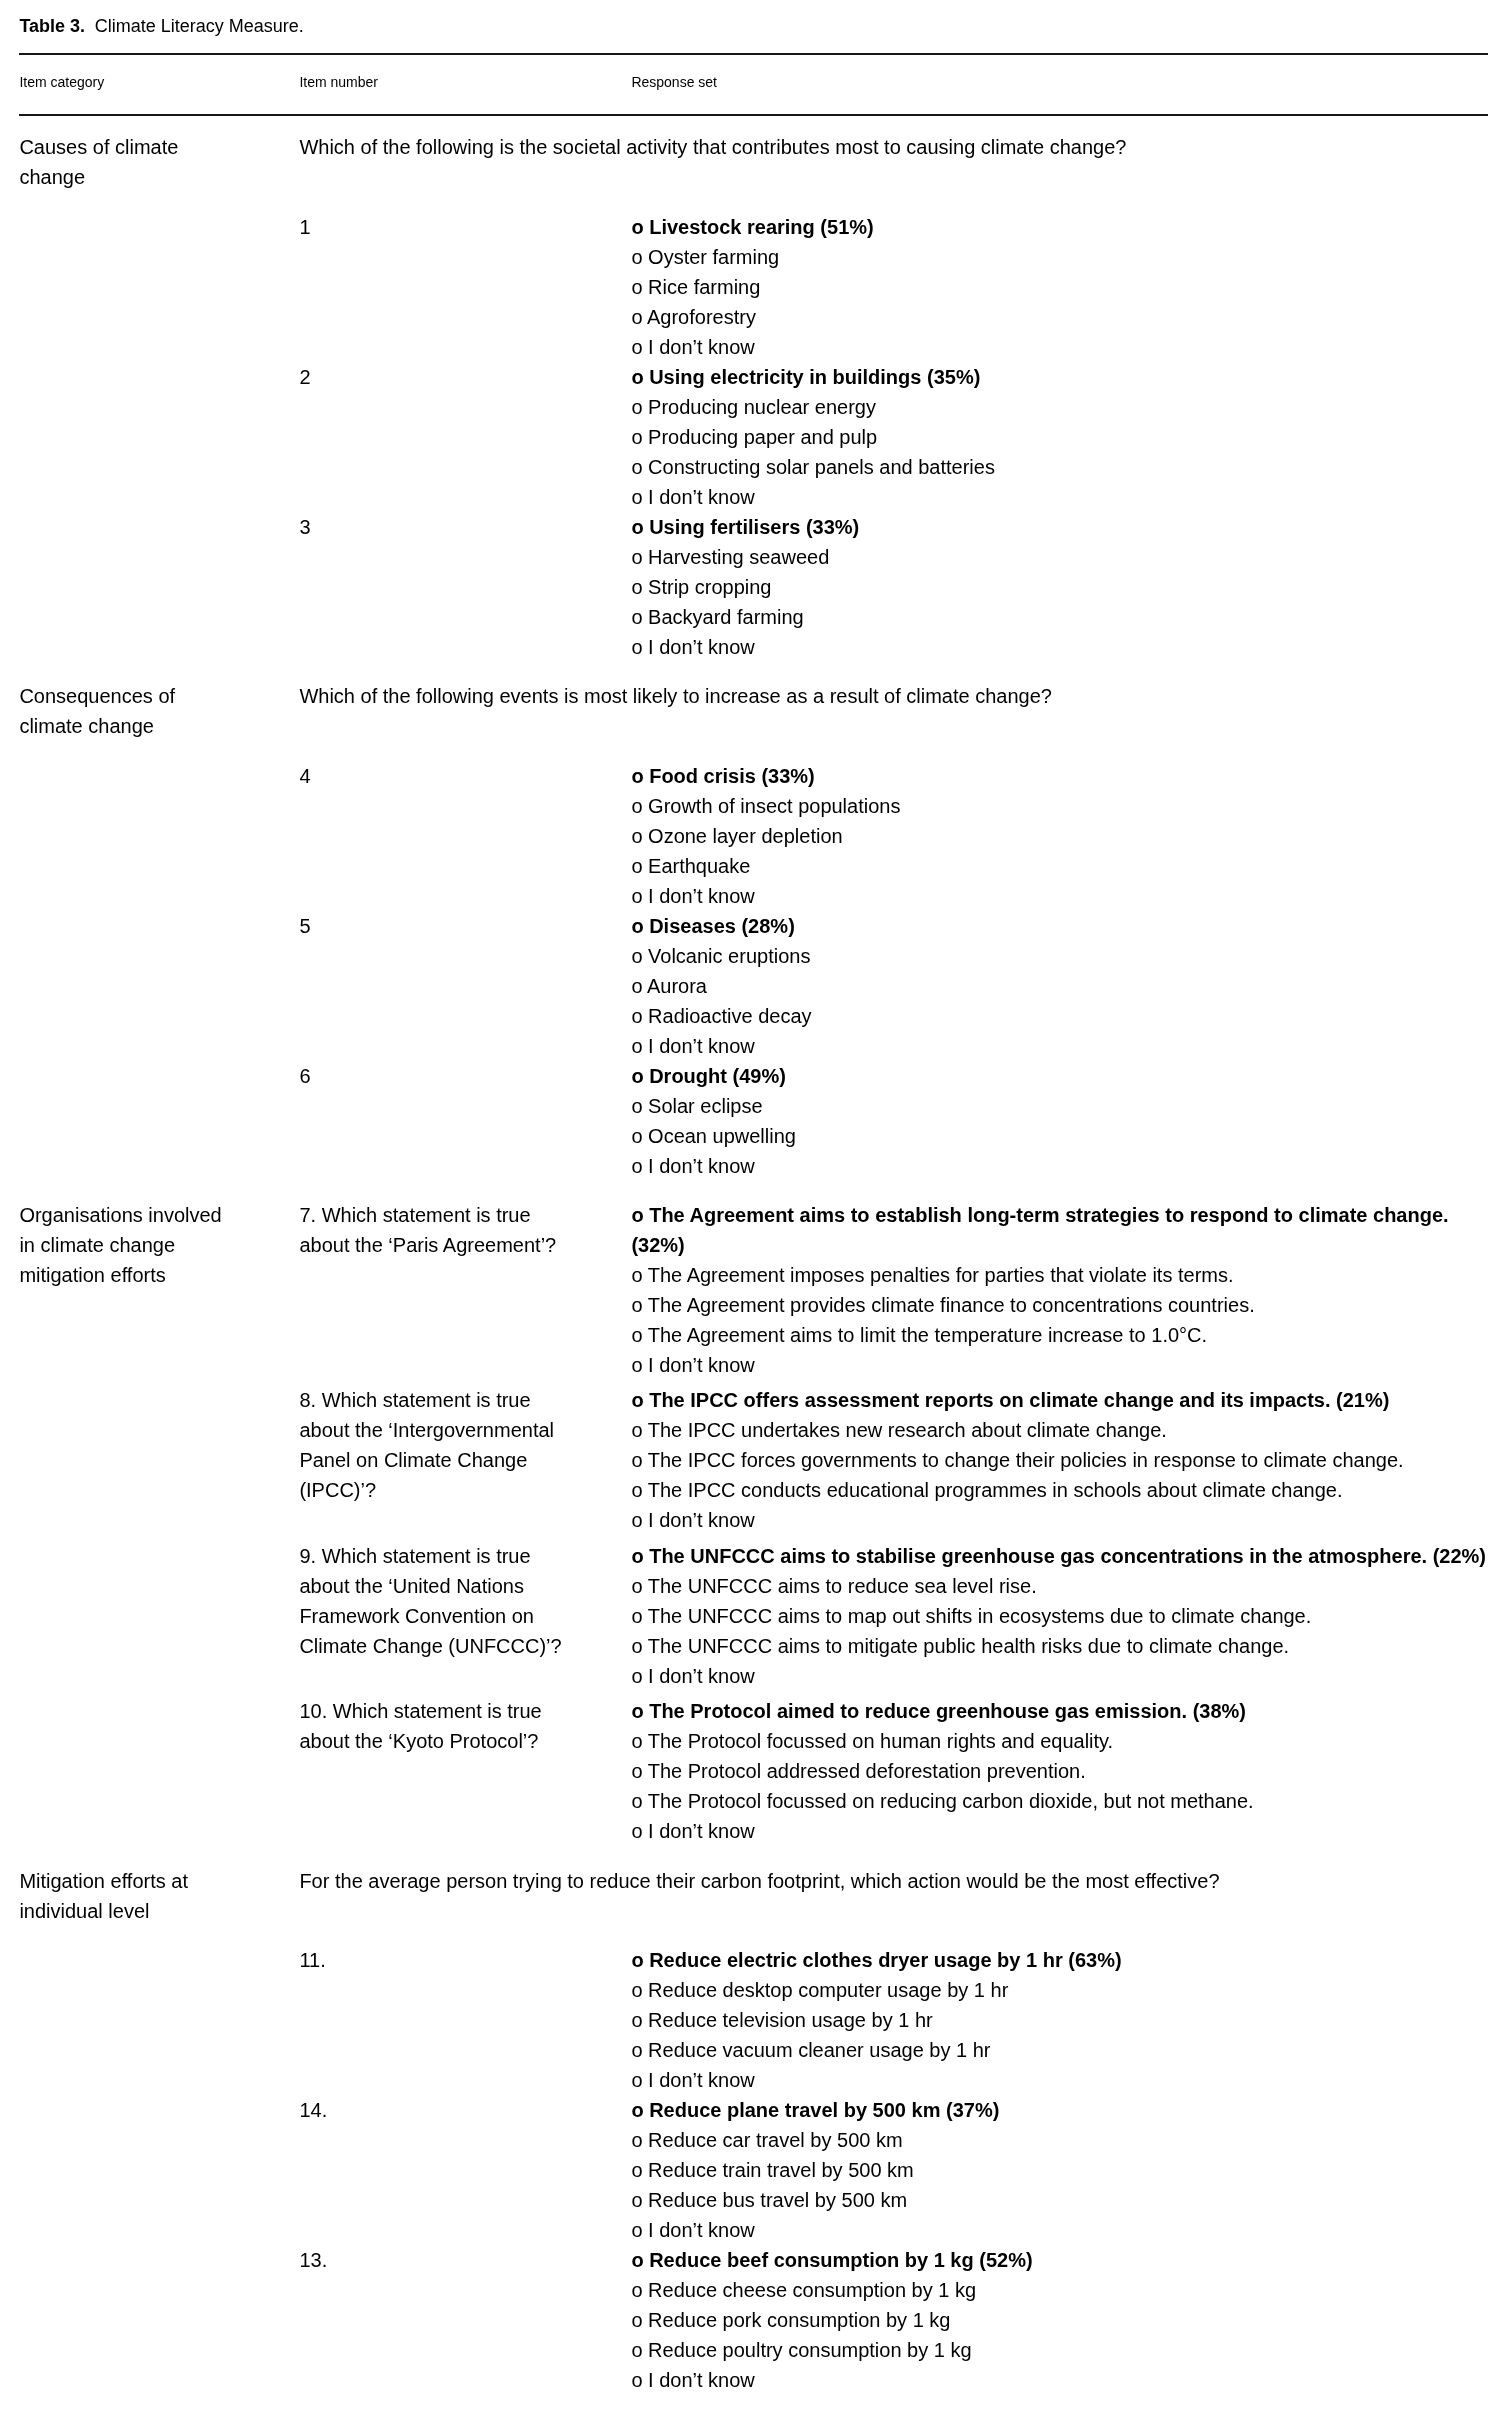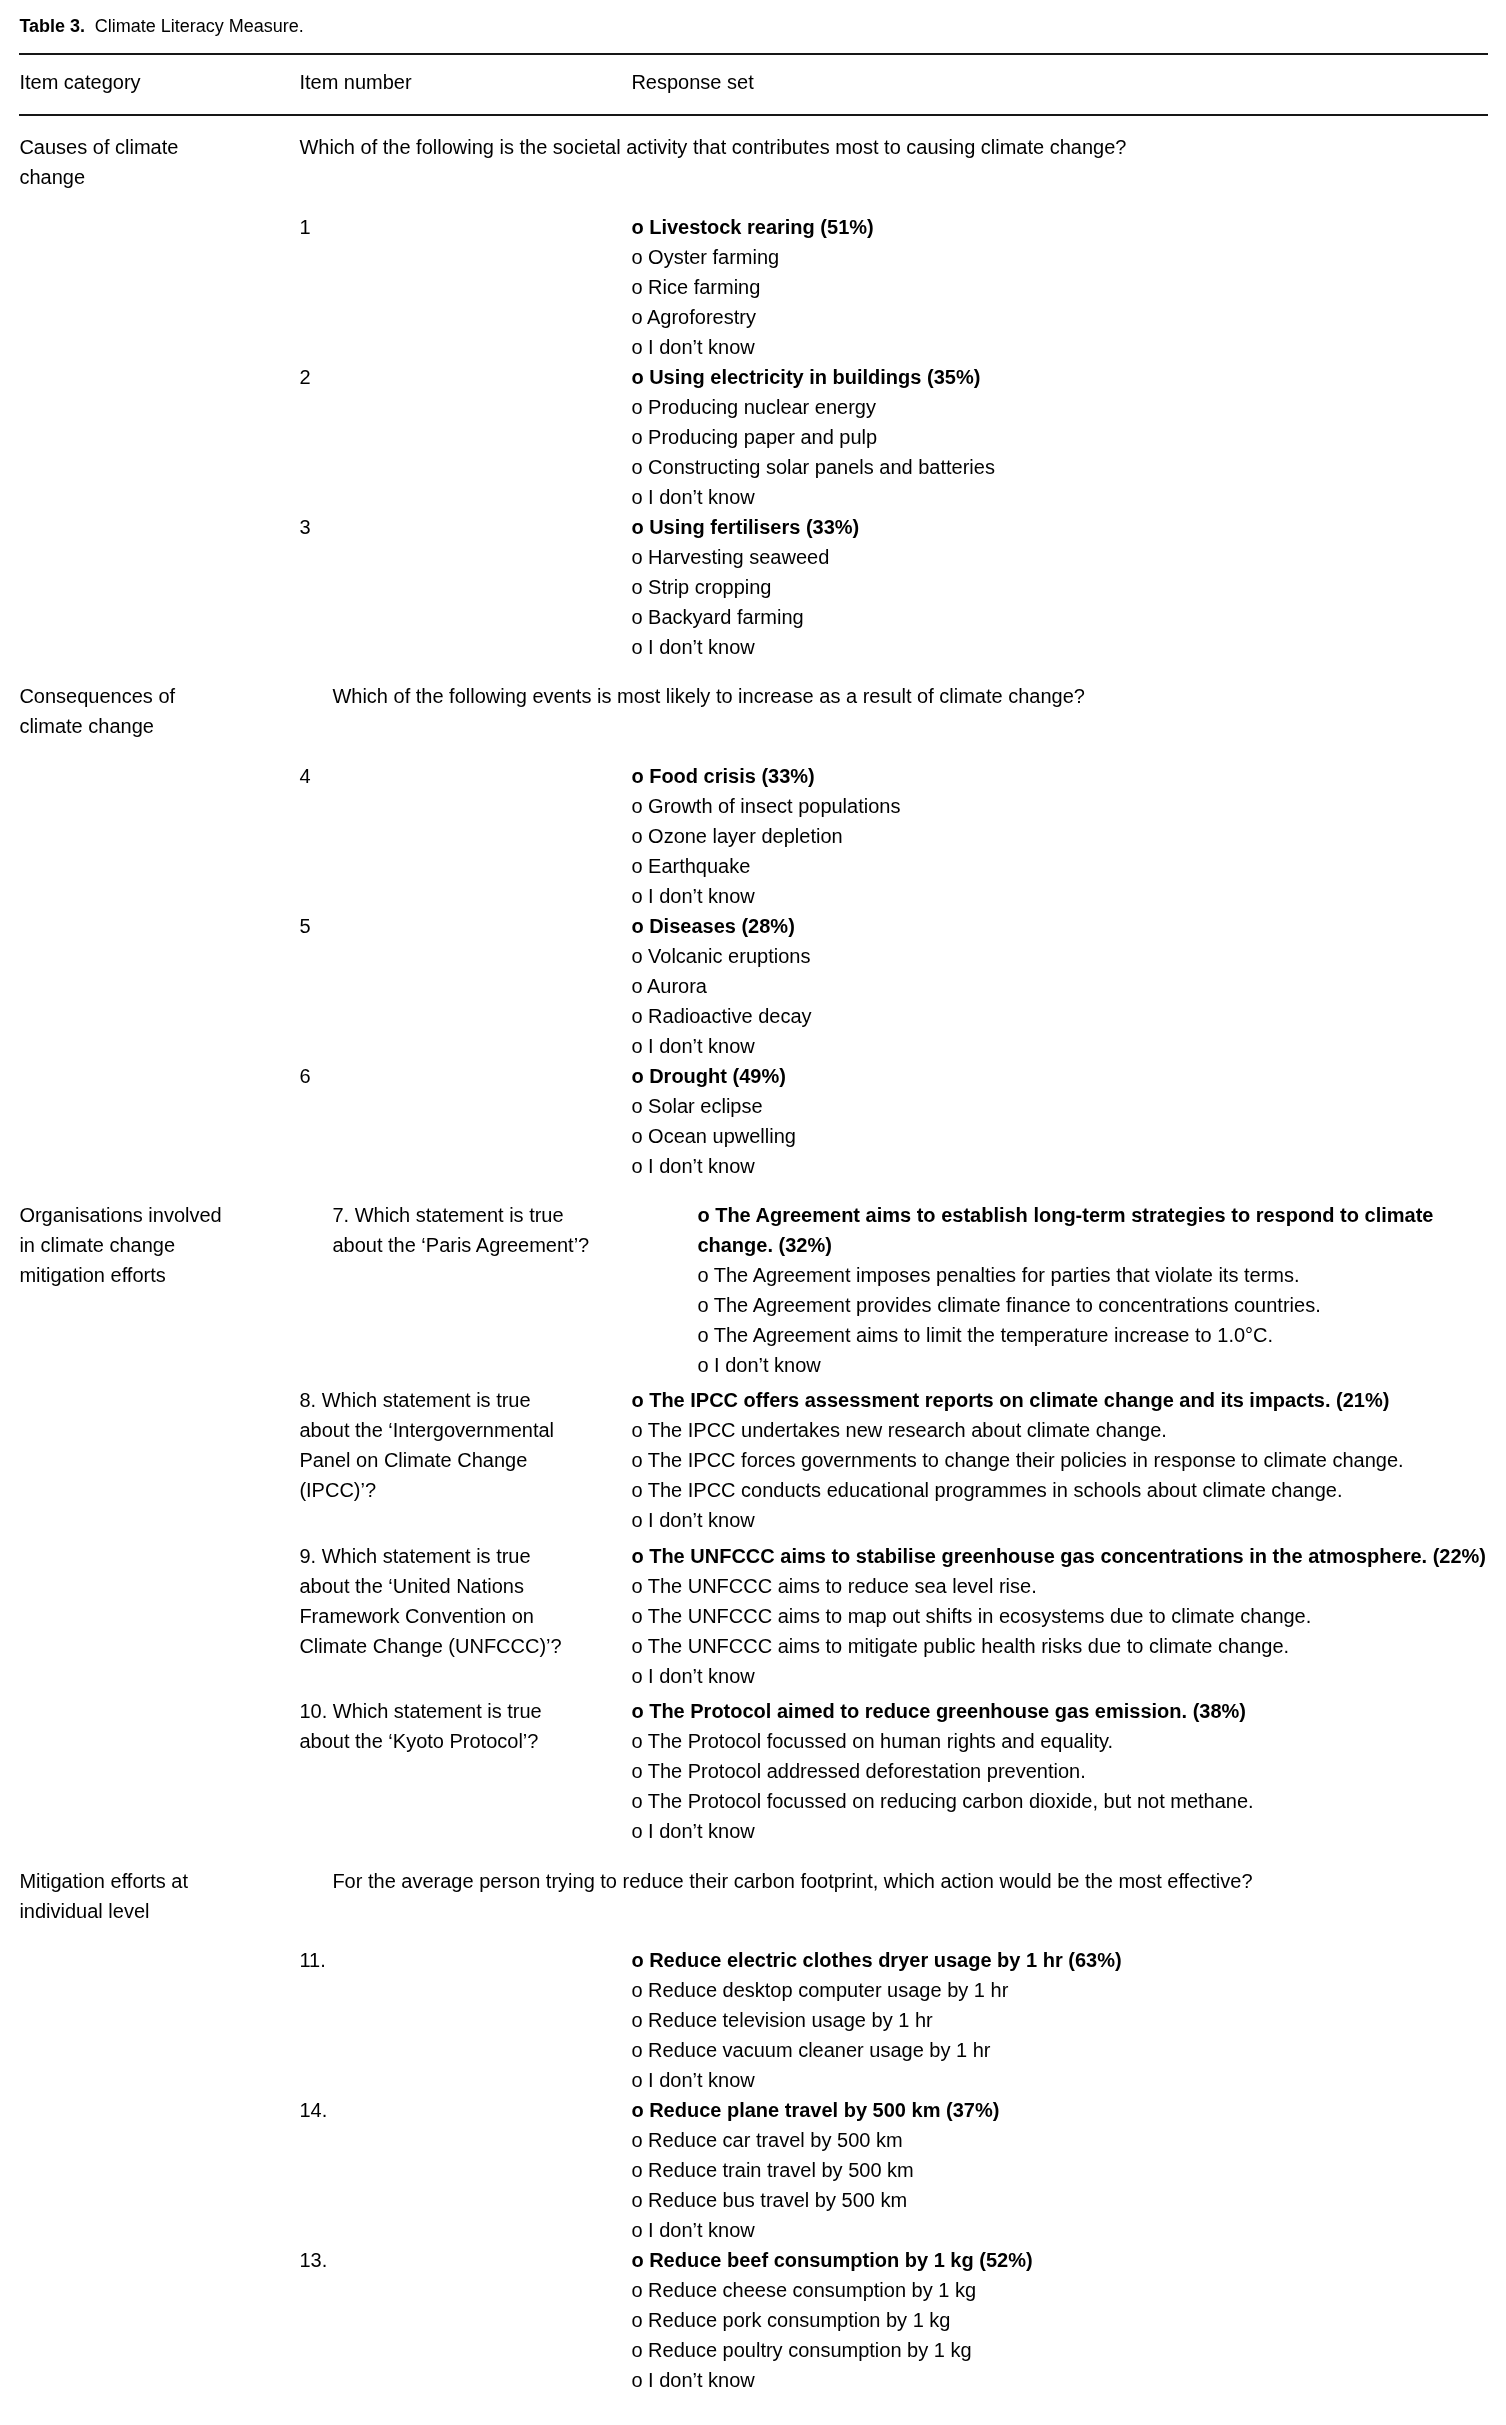--- a/index.html
+++ b/index.html
@@ -31,30 +31,30 @@
     height: 0;
     border: none;
     border-top: 2.8px solid #161616;
   }
   .row {
     display: grid;
     grid-template-columns: 280px 332px 1fr;
   }
   .header-row {
     padding: 12.5px 0 16.6px 0;
-    font-size: 20px;
+    font-size: 14px;
   }
   .table-body {
     padding: 16.6px 0 9.7px 0;
   }
   .cat-cell  { padding-right: 69px; }
   .num-cell  { padding-right: 66px; }
   .question-cell { grid-column: 2 / 4; }
   .section-row { margin-bottom: 19.4px; }
-  .section-gap { margin-top: 19.4px; gap: 33px; }
+  .section-gap { margin-top: 19.4px; }
   .item-gap { margin-top: 5.5px; }
   .option-line { white-space: normal; }
   .option-line.correct { font-weight: bold; }
 </style>
 </head>
 <body>
 
 <div class="page">
 
   <div class="table-title">

